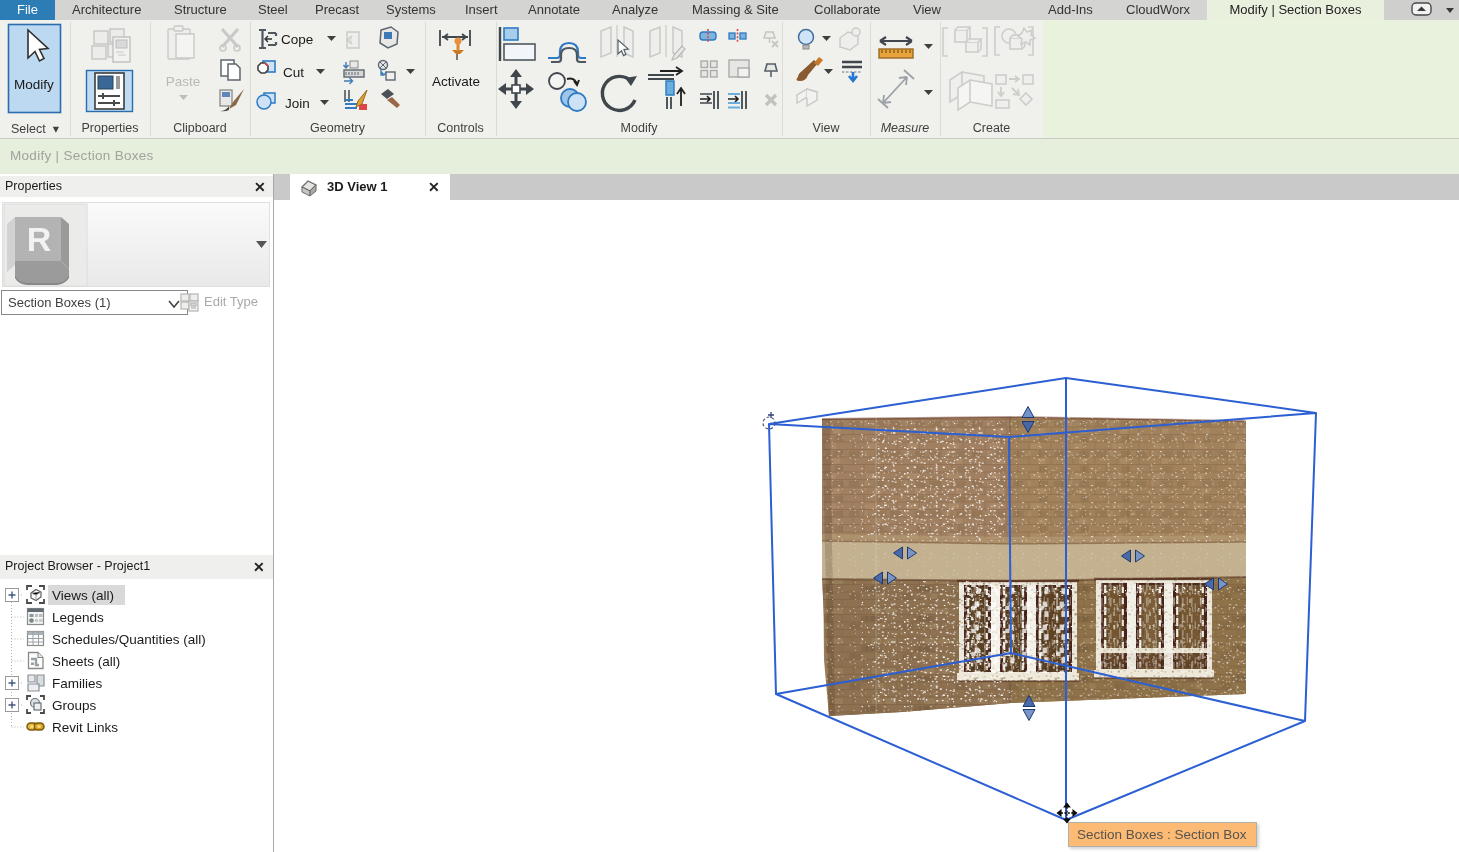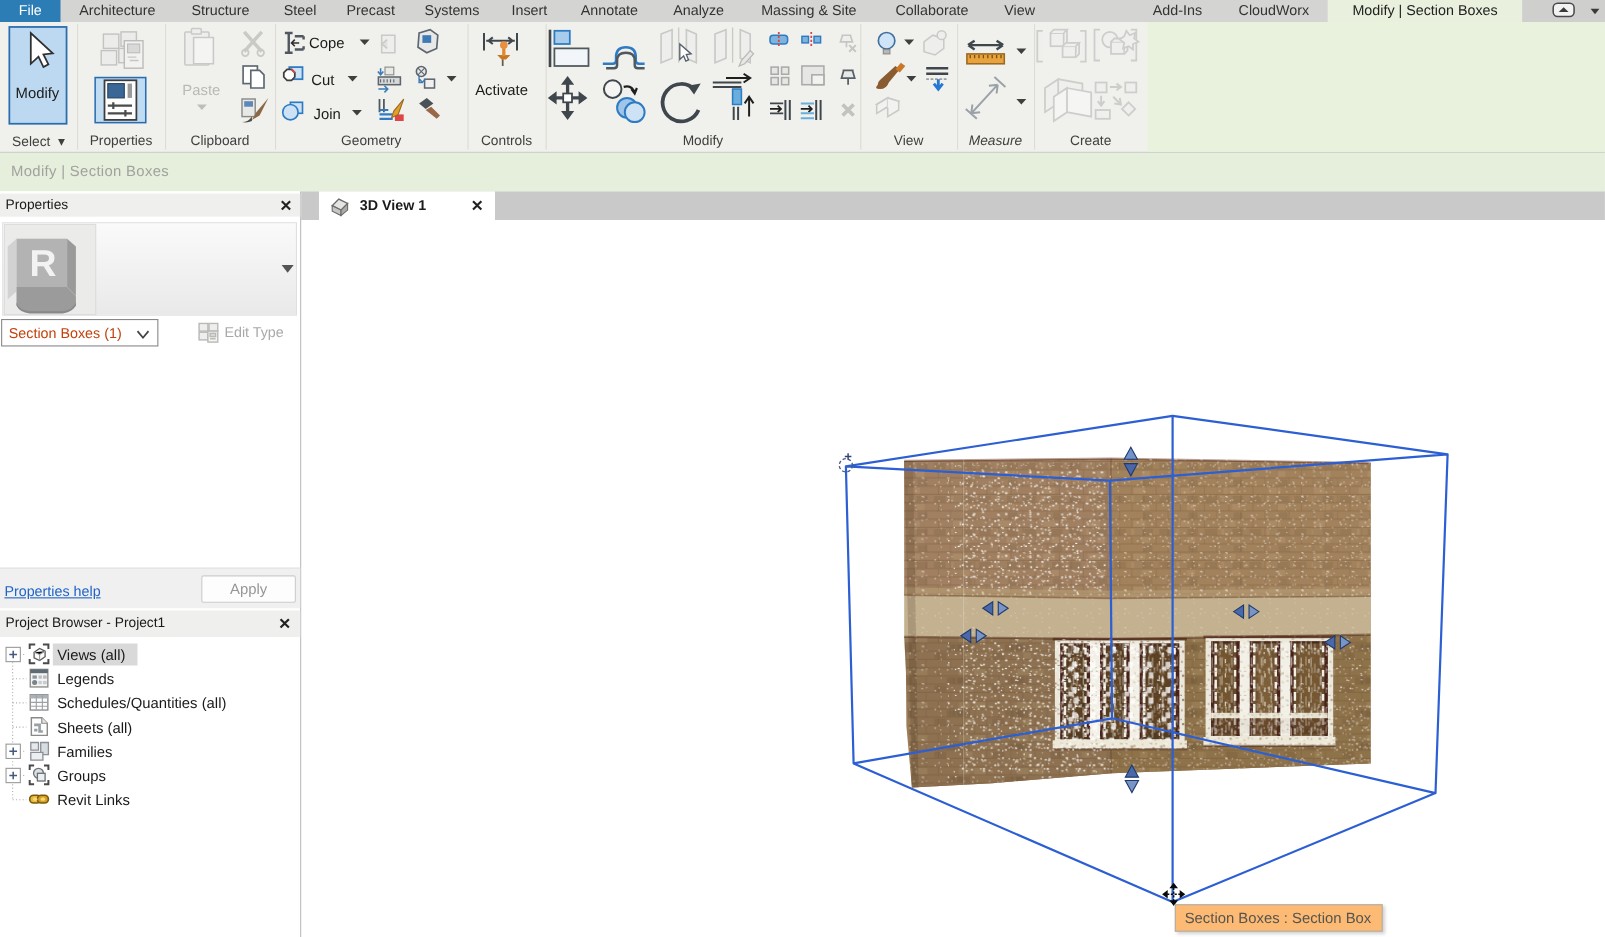--- a/index.html
+++ b/index.html
@@ -17,21 +17,21 @@
 .plabel{position:absolute;top:101px;height:16px;font-size:12.5px;color:#3f3f3f;text-align:center;white-space:nowrap;}
 
 #greenbar{position:absolute;left:0;top:139px;width:1459px;height:35px;background:#e5efdb;}
 #greenbar span{position:absolute;left:10px;top:9px;font-size:13.5px;color:#a2a29e;letter-spacing:0.3px;}
 
 #leftcol{position:absolute;left:0;top:174px;width:274px;height:678px;background:#fff;border-right:1px solid #a8a8a8;}
 #propshdr{position:absolute;left:0;top:2px;width:273px;height:21px;background:#efefed;}
 #propshdr .t{position:absolute;left:5px;top:3px;font-size:12.5px;color:#1a1a1a;}
 .xbtn{position:absolute;font-size:14px;color:#222;font-weight:bold;}
 #typesel{position:absolute;left:2px;top:28px;width:268px;height:85px;background:linear-gradient(#fafafa,#e9e9e9);border:1px solid #e0e0e0;}
-#combo{position:absolute;left:1px;top:116px;width:143px;height:25px;background:#fff;border:1px solid #888;font-size:13px;color:#c2410c;}
+#combo{position:absolute;left:1px;top:116px;width:187px;height:25px;background:#fff;border:1px solid #888;font-size:13px;color:#404040;}
 #combo .t{position:absolute;left:6px;top:4px;}
 #edittype{position:absolute;left:180px;top:118px;width:90px;height:22px;color:#a9a9a9;font-size:13px;}
 #pfoot{position:absolute;left:0;top:342px;width:273px;height:37px;background:#f0f0f0;border-top:1px solid #e2e2e2;}
 #phelp{position:absolute;left:4px;top:13px;font-size:13px;color:#2064c8;text-decoration:underline;}
 #apply{position:absolute;left:183px;top:6px;width:86px;height:25px;background:#fdfdfd;border:1px solid #cccccc;border-radius:2px;color:#969696;font-size:13.5px;text-align:center;line-height:23px;}
 #pbhdr{position:absolute;left:0;top:381px;width:273px;height:24px;background:#efefed;}
 #pbhdr .t{position:absolute;left:5px;top:4px;font-size:12.5px;color:#1a1a1a;}
 #tree{position:absolute;left:0;top:406px;width:273px;height:270px;font-size:13px;color:#1a1a1a;}
 
 #tabbar{position:absolute;left:274px;top:174px;width:1185px;height:26px;background:#c9c9c9;}
@@ -315,24 +315,20 @@
           <rect x="1" y="1" width="8" height="7"></rect>
             <rect x="10" y="1" width="8" height="7"></rect>
             <rect x="1" y="9" width="8" height="7"></rect>
           <rect x="9" y="8" width="9" height="10" fill="#f4f4f2"></rect>
             <rect x="11" y="10" width="5" height="3" fill="#dadada"></rect>
             <path d="M11 15 h5"></path>
         </g>
       </svg>
       <span style="position:absolute;left:24px;top:2px;">Edit Type</span>
       </div>
-    <div id="pfoot">
-      <span id="phelp">Properties help</span>
-      <div id="apply">Apply</div>
-    </div>
     <div id="pbhdr">
         <span class="t">Project Browser - Project1</span>
         <span class="xbtn" style="left:253px;top:4px;">✕</span>
       </div>
     <div id="tree">
       <svg width="273" height="270" viewBox="0 0 273 270">
 
         <g stroke="#b0b0b0" stroke-width="1" stroke-dasharray="1 2">
           <path d="M11.5 22 V147"></path>
           <path d="M18 15 H24"></path>

